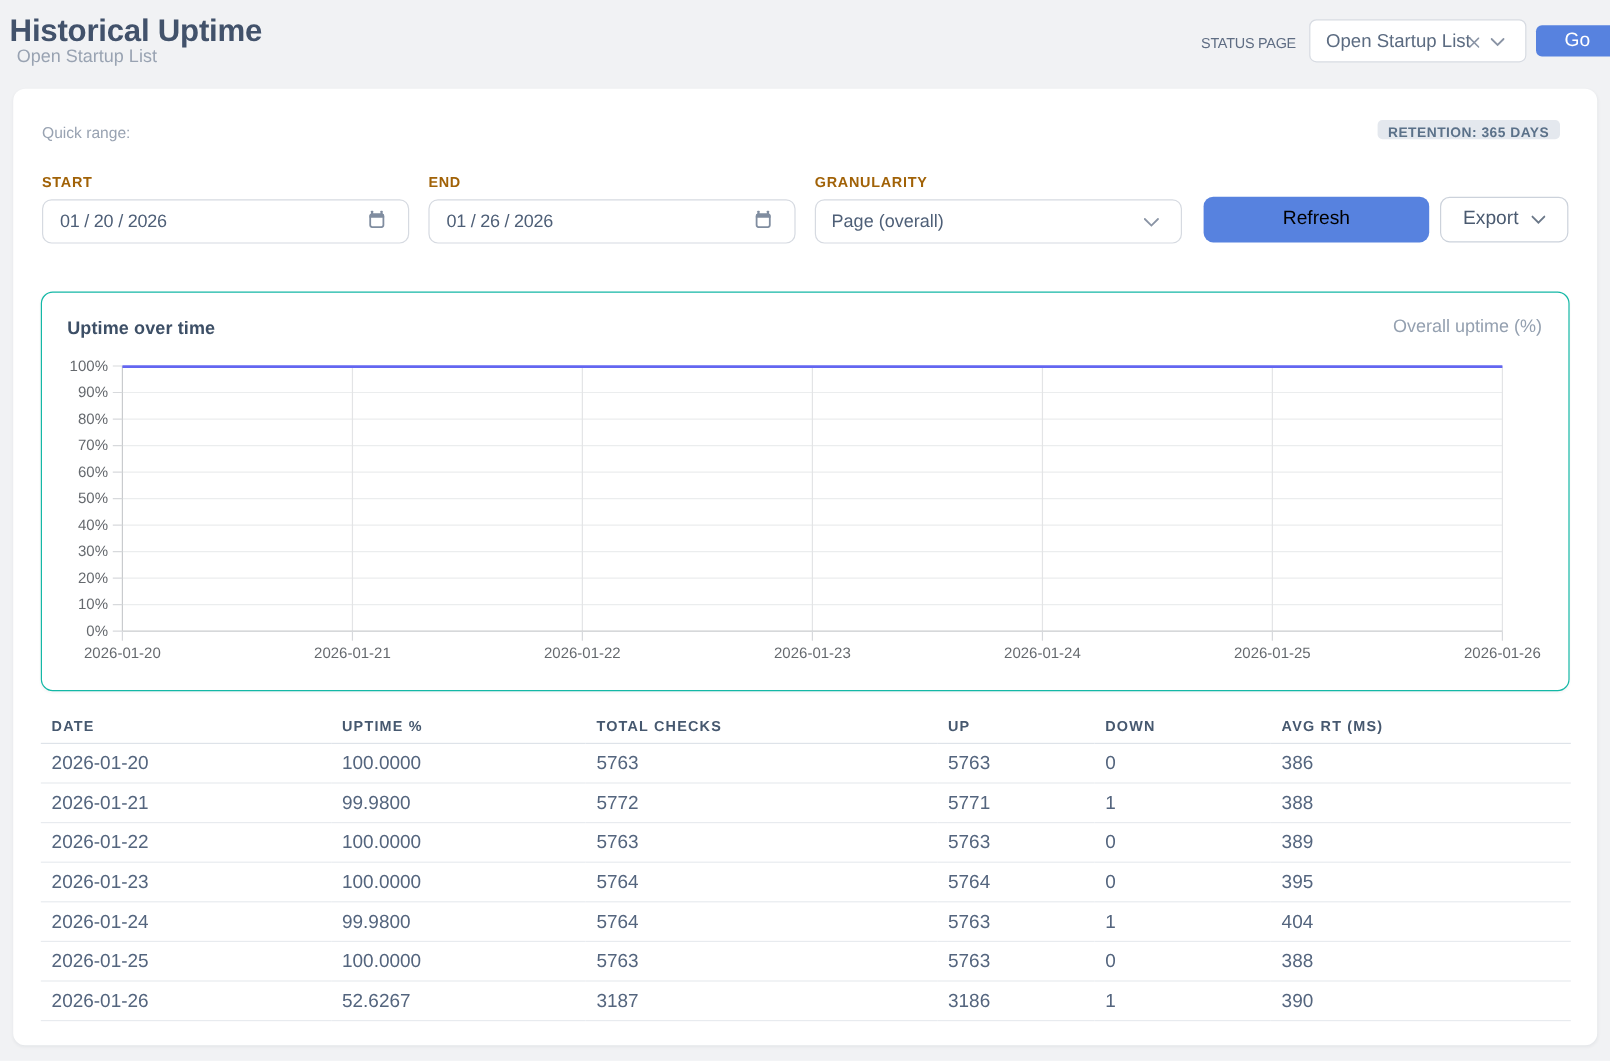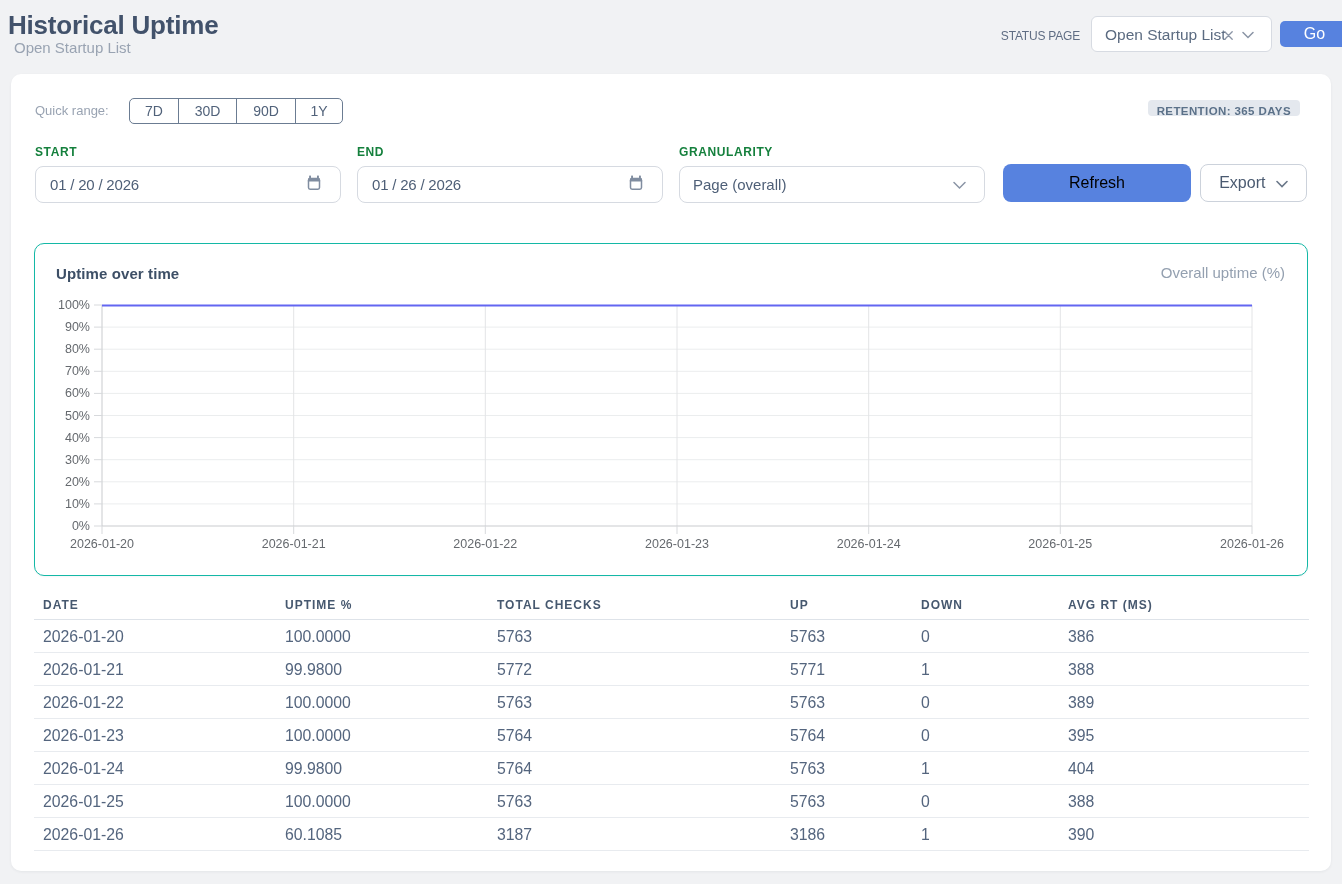--- a/index.html
+++ b/index.html
@@ -18,21 +18,21 @@
 
   .card { left:11px; top:74px; width:1320px; height:797px; background:#fff; border-radius:10px; box-shadow:0 1px 3px rgba(20,30,50,0.06); }
 
   
   .quick-label { left:24px; top:29px; font-size:13px; color:#99a3b2; }
   .qgroup { left:118px; top:24px; height:26px; display:flex; border:1px solid #6b7c92; border-radius:5px; overflow:hidden; background:#fff; }
   .qgroup .qb { font-size:14px; color:#51627a; line-height:24px; text-align:center; border-left:1px solid #6b7c92; }
   .qgroup .qb:first-child { border-left:none; }
   .badge { right:31px; top:26px; height:16px; background:#e4e8ee; border-radius:4px; font-size:11.5px; font-weight:bold; color:#5b7189; letter-spacing:0.4px; line-height:22px; padding:0 9px; }
 
-  .flabel { top:71px; font-size:12px; font-weight:bold; color:#15803d; letter-spacing:0.6px; }
+  .flabel { top:71px; font-size:12px; font-weight:bold; color:#a16207; letter-spacing:0.6px; }
   .finput { top:92px; height:37px; background:#fff; border:1px solid #d6dae1; border-radius:8px; }
   .finput .val { position:absolute; left:14px; top:9px; font-size:15px; letter-spacing:-0.2px; color:#4e5f77; }
   .btn-refresh { left:992px; top:90px; width:188px; height:38px; background:#5782df; border-radius:8px; color:#000000; font-size:16px; text-align:center; line-height:38px; }
   .btn-export { left:1189px; top:90px; width:107px; height:38px; background:#fff; border:1px solid #ccd2db; border-radius:8px; color:#4a5a70; font-size:16px; text-align:center; line-height:36px; }
 
   .chart-card { left:23px; top:159px; width:1274px; height:333px; background:#fff; border:1px solid #14b8a6; border-radius:10px; box-shadow:0 1px 2px rgba(20,30,50,0.04);margin-top:10px; }
   .chart-title { left:21px; top:21px; font-size:15px; font-weight:bold; color:#3d4f66; letter-spacing:0.1px; }
   .chart-legend { top:20px; right:22px; font-size:15px; color:#94a0b0; }
 
   table.data { position:absolute; left:23px; top:516px; width:1275px; border-collapse:collapse; table-layout:fixed; }
@@ -51,26 +51,20 @@
         <path d="M0.8 0.8 L8.2 8.2 M8.2 0.8 L0.8 8.2" stroke="#8a94a5" stroke-width="1.3" stroke-linecap="round"></path>
       </svg>
       <svg style="position:absolute;right:17px;top:14px" width="12" height="8" viewBox="0 0 12 8">
         <path d="M1 1.5 L6 6.5 L11 1.5" fill="none" stroke="#8a94a5" stroke-width="1.5" stroke-linecap="round"></path>
       </svg>
     </div>
     <div class="abs go-btn">Go</div>
 
     <div class="abs card">
       <div class="abs quick-label">Quick range:</div>
-      <div class="abs qgroup">
-        <div class="qb" style="width:48px">7D</div>
-        <div class="qb" style="width:58px">30D</div>
-        <div class="qb" style="width:59px">90D</div>
-        <div class="qb" style="width:47px">1Y</div>
-      </div>
       <div class="abs badge">RETENTION: 365 DAYS</div>
 
       <div class="abs flabel" style="left:24px">START</div>
       <div class="abs flabel" style="left:346px">END</div>
       <div class="abs flabel" style="left:668px">GRANULARITY</div>
 
       <div class="abs finput" style="left:24px;width:306px;">
         <span class="val">01 / 20 / 2026</span>
         <svg style="position:absolute;right:18px;top:8px" width="16" height="16" viewBox="0 0 16 16">
           <rect x="3.1" y="0.6" width="1.9" height="3.4" rx="0.5" fill="#808da0"></rect>
@@ -242,21 +236,21 @@
           <tr>
             <td>2026-01-25</td>
             <td>100.0000</td>
             <td>5763</td>
             <td>5763</td>
             <td>0</td>
             <td>388</td>
           </tr>
           <tr>
             <td>2026-01-26</td>
-            <td>60.1085</td>
+            <td>52.6267</td>
             <td>3187</td>
             <td>3186</td>
             <td>1</td>
             <td>390</td>
           </tr>
         </tbody>
       </table>
     </div>
   </div>
 

